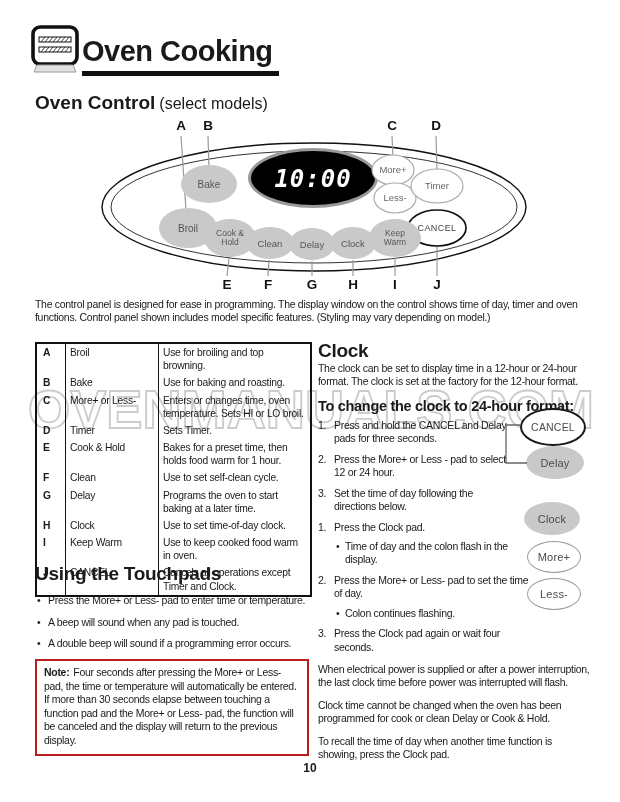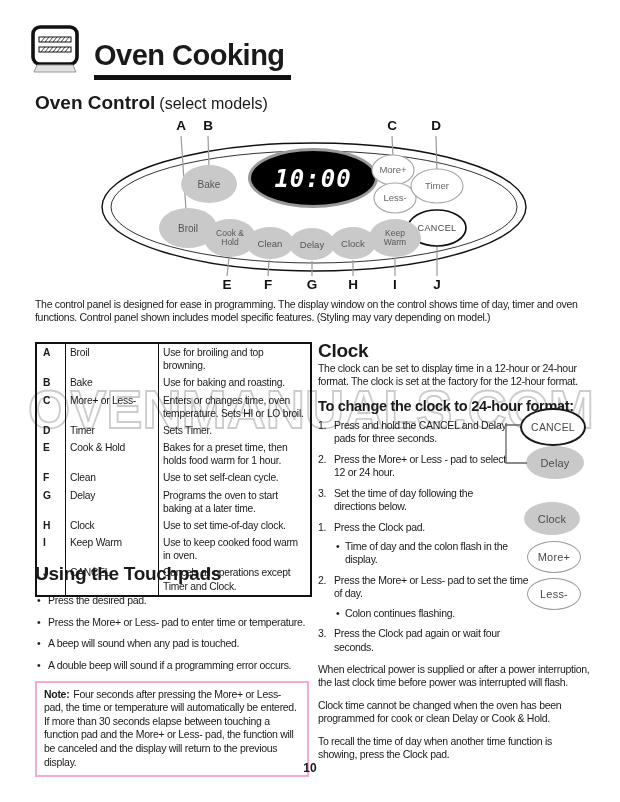--- a/index.html
+++ b/index.html
@@ -6,21 +6,21 @@
   body {
     width:620px; height:802px; background:#ffffff; position:relative; overflow:hidden;
     font-family:"Liberation Sans", sans-serif; color:#1a1a1a;
   }
   .abs { position:absolute; z-index:1; }
 
   
   .watermark { position:absolute; left:26px; top:380px; z-index:0; }
 
   
-  .header { left:28px; top:24px; display:flex; align-items:flex-end; gap:12px; }
+  .header { left:28px; top:24px; display:flex; align-items:center; }
   .brand-title {
     font-size:29px; font-weight:bold; letter-spacing:-0.5px; margin-top:6px;
     border-bottom:5px solid #111; padding:0 6px 3px 0;
   }
 
   
   .oc-heading { left:35px; top:92px; font-size:19px; font-weight:bold; }
   .oc-heading .subtitle { font-weight:normal; font-size:16px; margin-left:4px; }
 
   
@@ -33,21 +33,21 @@
   td { vertical-align:top; padding:2px 4px 2px 4px; }
   td.letter { width:18px; font-weight:bold; border-right:1.5px solid #111; padding-left:6px; }
   td.name  { width:84px; border-right:1.5px solid #111; }
 
   
   .touchpads { left:35px; top:563px; width:278px; }
   h2 { font-size:19px; font-weight:bold; margin:0; letter-spacing:-0.3px; }
   .bullets { margin-top:9px; }
   .bullet-item { position:relative; padding-left:13px; margin-bottom:8.5px; font-size:10.5px; letter-spacing:-0.3px; line-height:1.25; }
   .bullet-item::before { content:"\2022"; position:absolute; left:2px; top:0; }
-  .note-box { border:2px solid #f9a8d4; padding:5px 7px 6px 7px; margin-top:0; font-size:10.5px; letter-spacing:-0.3px; line-height:1.3; width:256px; }
+  .note-box { border:2px solid #b91c1c; padding:5px 7px 6px 7px; margin-top:0; font-size:10.5px; letter-spacing:-0.3px; line-height:1.3; width:256px; }
   .note-label { font-weight:bold; margin-right:4px; }
 
   
   .clock-col { left:318px; top:340px; width:274px; }
   .cintro { font-size:10.5px; letter-spacing:-0.3px; line-height:1.28; }
   h3 { font-size:14.5px; font-weight:bold; margin:9px 0 5px 0; letter-spacing:-0.3px; }
   .step { display:grid; grid-template-columns:13px 1fr; column-gap:3px; margin-bottom:7px;
           font-size:10.5px; letter-spacing:-0.3px; line-height:1.28; }
   .steps-24h { width:198px; }
   .steps-set { width:216px; }
@@ -240,21 +240,20 @@
           <td class="name">CANCEL</td>
           <td class="desc">Cancels all operations except Timer and Clock.</td>
         </tr>
   </tbody>
     </table>
 </div>
 
 <div class="abs touchpads">
   <h2>Using the Touchpads</h2>
   <div class="bullets">
-    <div class="bullet-item">Press the desired pad.</div>
     <div class="bullet-item">Press the More+ or Less- pad to enter time or temperature.</div>
     <div class="bullet-item">A beep will sound when any pad is touched.</div>
     <div class="bullet-item">A double beep will sound if a programming error occurs.</div>
   </div>
   <div class="note-box">
     <span class="note-label">Note:</span><span>Four seconds after pressing the More+ or Less- pad, the time or temperature will automatically be entered. If more than 30 seconds elapse between touching a function pad and the More+ or Less- pad, the function will be canceled and the display will return to the previous display.</span>
   </div>
 </div>
 
 <div class="abs clock-col">

